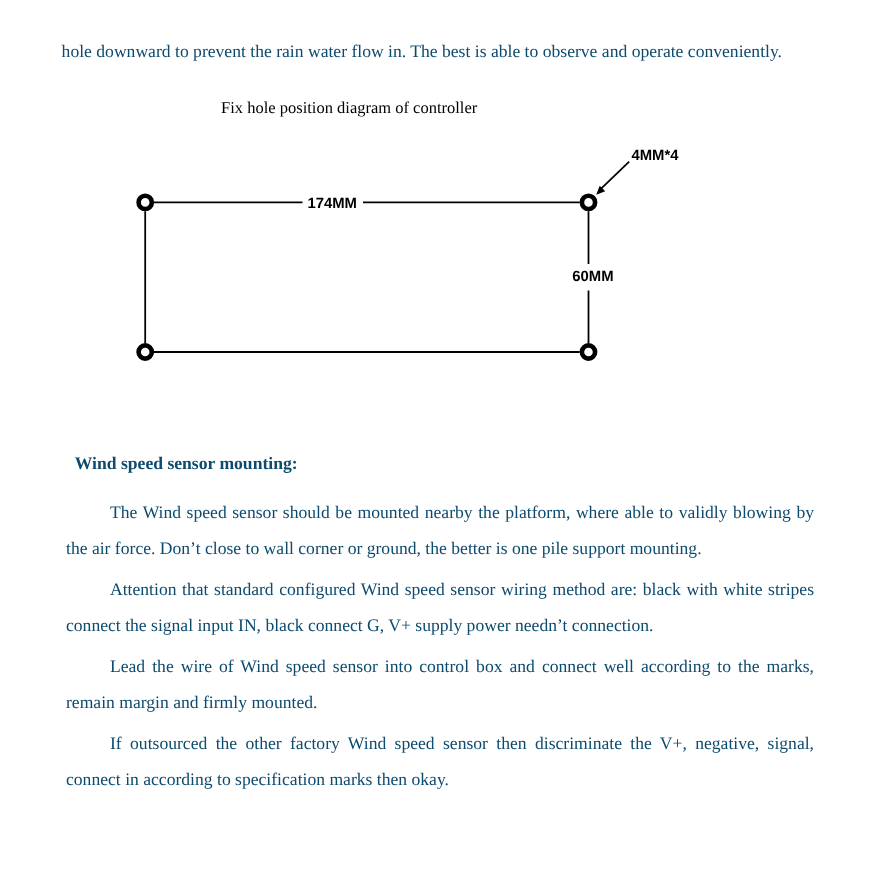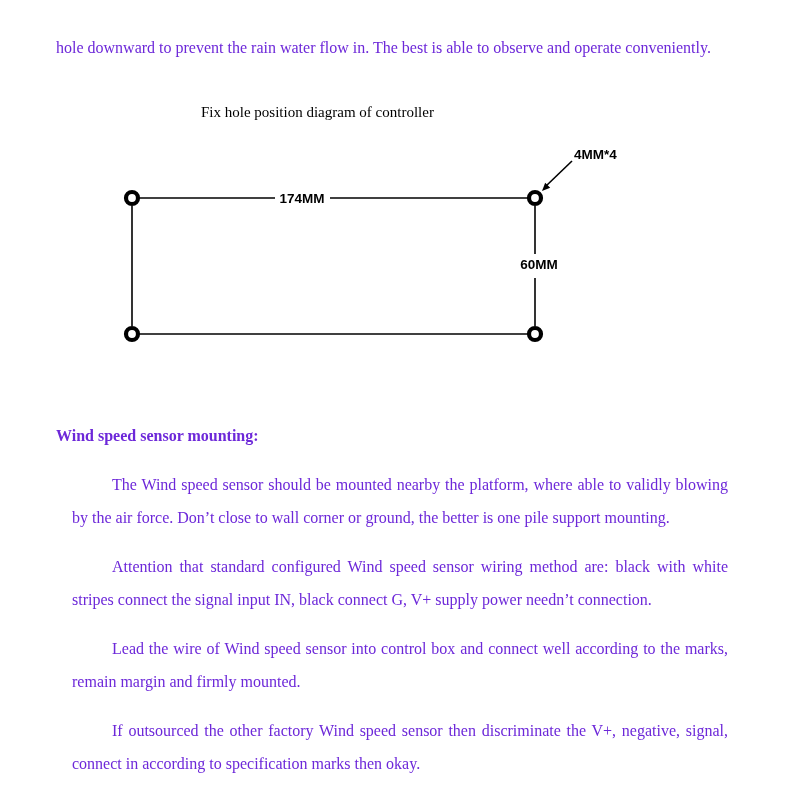--- a/index.html
+++ b/index.html
@@ -6,36 +6,36 @@
     margin: 0;
     padding: 0;
     background: #ffffff;
   }
   .page {
     position: relative;
     width: 800px;
     height: 800px;
     box-sizing: border-box;
     background: #ffffff;
-    color: #6d28d9;
+    color: #0c4a6e;
     font-family: "Liberation Serif", serif;
     padding: 36px 56px 0 56px;
     overflow: hidden;
   }
   .intro {
     margin: 0;
     font-size: 16px;
     line-height: 24px;
     text-align: justify;
   }
   .diagram {
     position: relative;
     width: 690px;
     height: 250px;
-    margin-top: 37px;
+    margin-top: 23px;
   }
   .diagram svg { display: block; }
   .diag-title {
     font-family: "Liberation Serif", serif;
     font-size: 15px;
     fill: #000000;
   }
   .dim-label {
     font-family: "Liberation Sans", sans-serif;
     font-size: 13.5px;
@@ -48,27 +48,27 @@
     fill: none;
   }
   .hole {
     fill: #ffffff;
     stroke: #000000;
     stroke-width: 4.2;
   }
   .arrowhead { fill: #000000; stroke: none; }
   .wind { margin-top: 72px; }
   .wind .heading {
-    margin: 0;
+    margin: 12px;
     font-size: 16px;
     font-weight: bold;
     line-height: 33px;
   }
   .wind p.para {
-    margin: 16px;
+    margin: 4px;
     font-size: 16px;
     line-height: 33px;
     text-align: justify;
   }
   .wind p.para.indent { text-indent: 40px; }
 </style>
 </head>
 <body>
 
 <div class="page">

